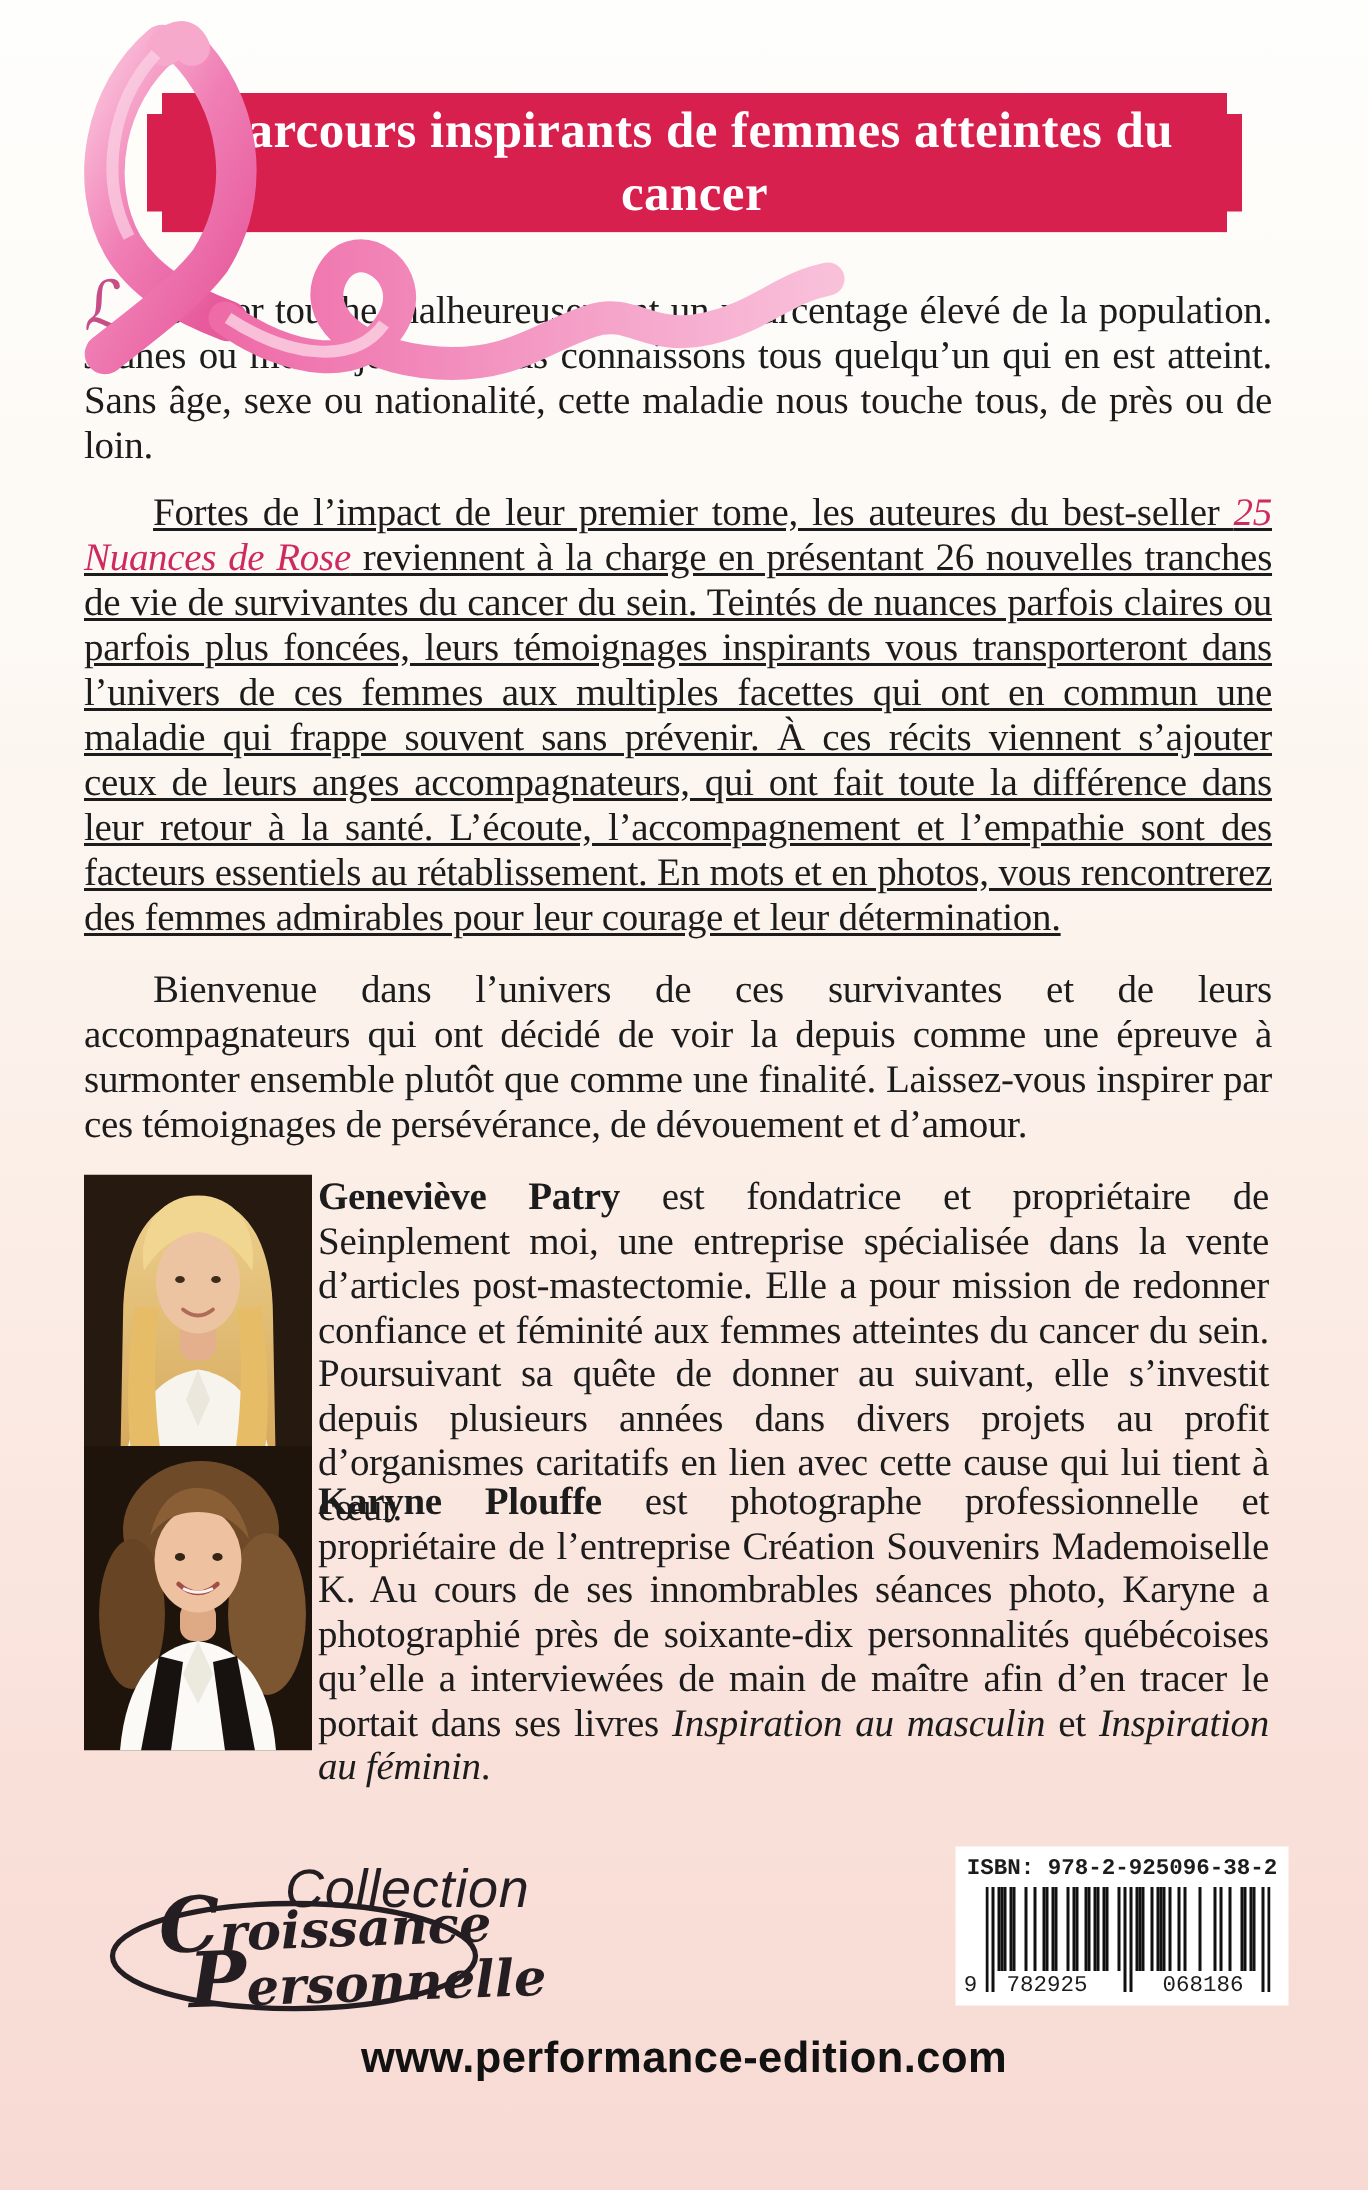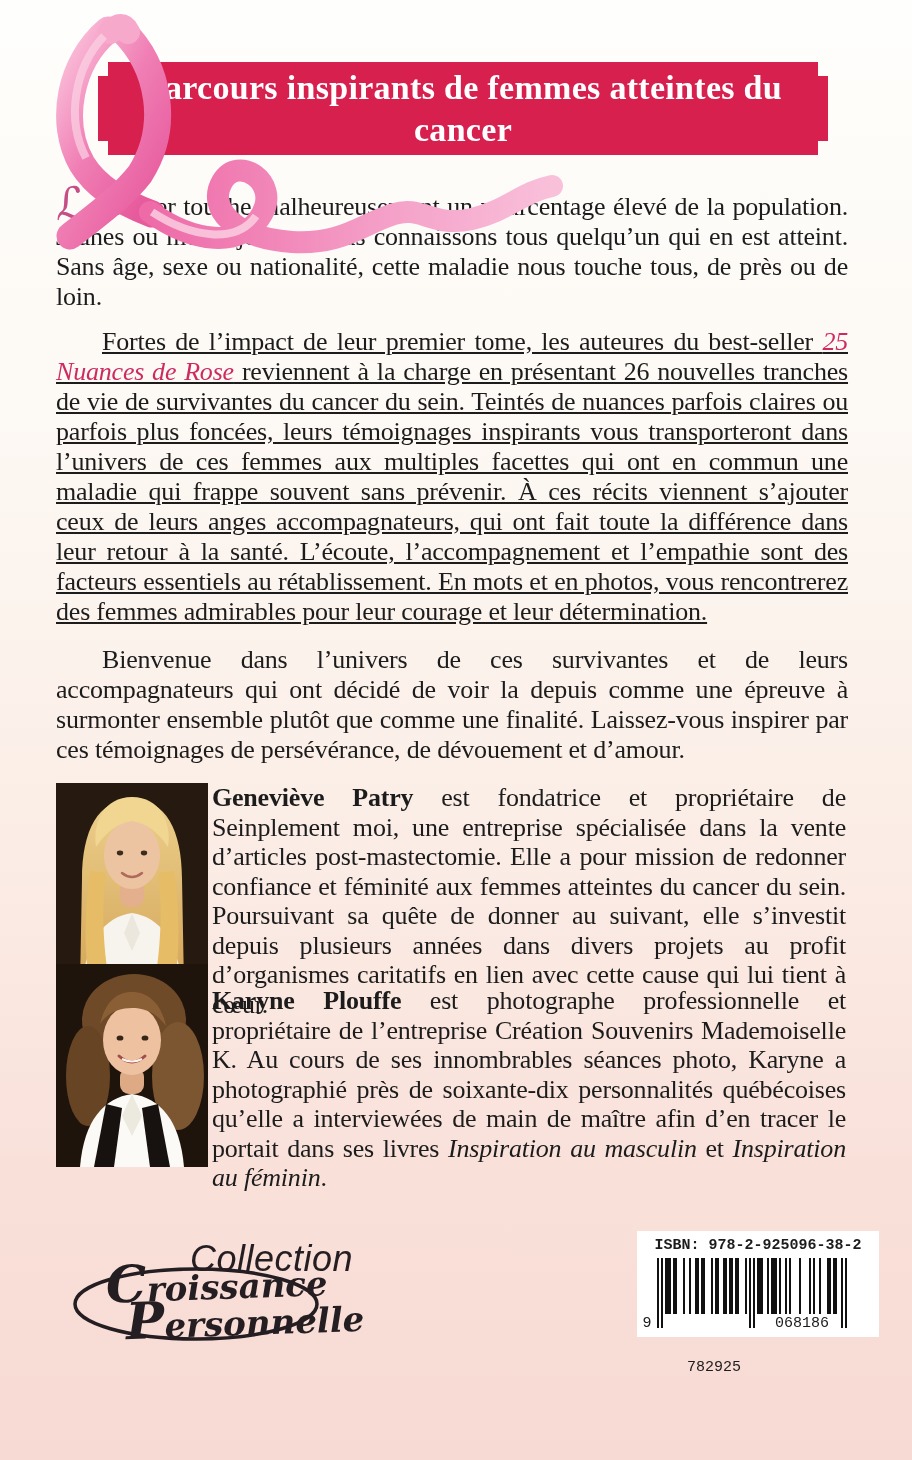--- a/index.html
+++ b/index.html
@@ -40,26 +40,26 @@
   .logo{position:absolute;left:62px;top:1238px;width:320px;height:120px;color:#241d21;}
   .logo .collection{position:absolute;left:128px;top:0;font-family:"Liberation Sans",sans-serif;
      font-style:italic;font-size:36px;letter-spacing:.5px;}
   .logo svg{position:absolute;left:10px;top:28px;}
   .script{position:absolute;font-family:"DejaVu Serif",serif;font-style:italic;font-weight:600;
      font-size:34px;line-height:34px;transform:rotate(-2deg);}
   .script::first-letter{font-size:1.5em;}
   .croissance{left:44px;top:26px;}
   .personnelle{left:64px;top:62px;}
   
-  .barcode-box{position:absolute;left:637px;top:1231px;width:222px;height:106px;background:#fff;padding-left:20px;}
+  .barcode-box{position:absolute;left:637px;top:1231px;width:222px;height:106px;background:#fff;}
   .isbn-label{position:absolute;left:0;top:6px;width:100%;text-align:center;
      font-family:"Liberation Mono",monospace;font-weight:bold;font-size:15px;letter-spacing:0;}
   .bars{position:absolute;left:20px;top:27px;}
   .bdigit{position:absolute;top:84px;font-family:"Liberation Mono",monospace;font-size:15px;text-align:center;}
-  .d1{left:2px;width:16px;} .d2{left:34px;width:86px;margin-top:44px;} .d3{left:122px;width:86px;}
+  .d1{left:2px;width:16px;} .d2{left:18px;width:86px;} .d3{left:122px;width:86px;}
   
   .website{position:absolute;left:0;top:1356px;width:100%;text-align:center;
      font-family:"Liberation Sans",sans-serif;font-weight:bold;font-size:29px;
      letter-spacing:.3px;color:#121212;}
 </style>
 </head>
 <body>
 
 <div class="cover">
 
@@ -196,14 +196,15 @@
         <rect x="176" y="0" width="2" height="56" fill="#111"></rect>
         <rect x="178" y="0" width="2" height="56" fill="#111"></rect>
         <rect x="184" y="0" width="2" height="70" fill="#111"></rect>
         <rect x="188" y="0" width="2" height="70" fill="#111"></rect>
       </svg>
     <span class="bdigit d1">9</span>
     <span class="bdigit d2">782925</span>
     <span class="bdigit d3">068186</span>
   </div>
 
+  <div class="website">www.performance-edition.com</div>
 
 </div>
 
 </body></html>

